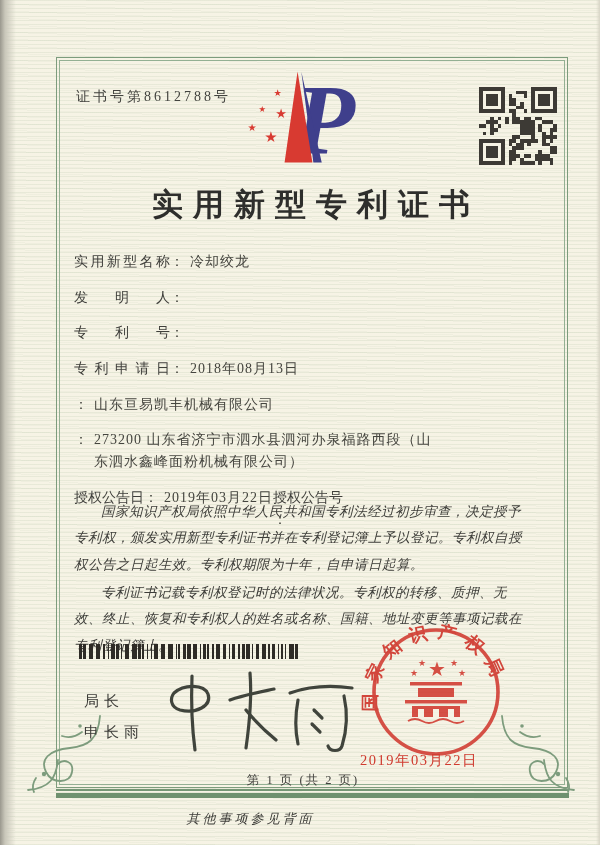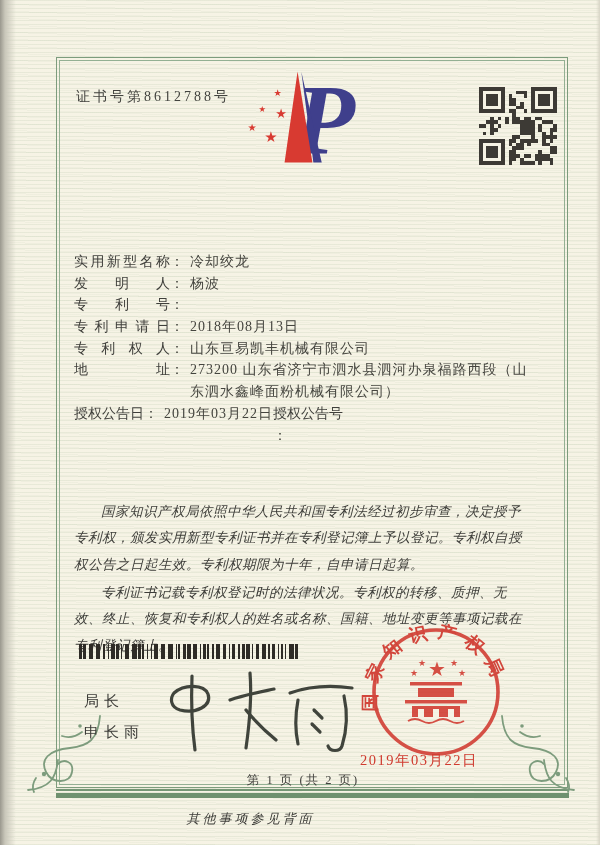--- a/index.html
+++ b/index.html
@@ -32,21 +32,21 @@
 
   .cert-no{position:absolute;left:76px;top:88px;font-size:14px;letter-spacing:3px;color:#43433f;}
 
   .logo{position:absolute;left:240px;top:62px;width:130px;height:112px;}
   .qr{position:absolute;left:479px;top:87px;width:78px;height:78px;}
 
   .title{position:absolute;left:56px;top:184px;width:510px;text-align:center;
     font-size:31px;font-weight:600;letter-spacing:10px;text-indent:10px;color:#2e2e2c;}
 
   .fields{position:absolute;left:74px;top:251px;width:466px;font-size:14px;color:#45453f;}
-  .row{display:flex;align-items:flex-start;line-height:1.55;}
+  .row{display:flex;align-items:flex-start;margin-bottom:14px;line-height:1.55;}
   .lbl{width:96px;flex:0 0 96px;text-align:justify;text-align-last:justify;color:#3f3f3b;}
   .colon{flex:0 0 auto;margin-right:6px;}
   .val{flex:1 1 auto;letter-spacing:1px;}
   .val-addr{max-width:348px;}
   .grant-row{display:flex;margin-bottom:0;}
   .grant-g{display:flex;}
   .grant-g .lblc{color:#3f3f3b;}
   .grant-g2{flex-direction:column;}
 
   .body-text{position:absolute;left:74px;top:499px;width:458px;font-size:13.5px;
@@ -243,48 +243,46 @@
       <rect x="1" y="1" width="5" height="5" fill="#f6f3e5"></rect>
       <rect x="2" y="2" width="3" height="3" fill="#3d3a35"></rect>
       <rect x="14" y="0" width="7" height="7" fill="#3d3a35"></rect>
       <rect x="15" y="1" width="5" height="5" fill="#f6f3e5"></rect>
       <rect x="16" y="2" width="3" height="3" fill="#3d3a35"></rect>
       <rect x="0" y="14" width="7" height="7" fill="#3d3a35"></rect>
       <rect x="1" y="15" width="5" height="5" fill="#f6f3e5"></rect>
       <rect x="2" y="16" width="3" height="3" fill="#3d3a35"></rect>
     </svg>
 
+  <div class="title">实用新型专利证书</div>
 
   <div class="fields">
     <div class="row">
       <span class="lbl">实用新型名称</span>
         <span class="colon">：</span>
       <span class="val">冷却绞龙</span>
     </div>
     <div class="row">
       <span class="lbl">发明人</span>
         <span class="colon">：</span>
-      <span class="val">杨波</span>
     </div>
     <div class="row">
       <span class="lbl">专利号</span>
         <span class="colon">：</span>
     </div>
     <div class="row">
       <span class="lbl">专利申请日</span>
         <span class="colon">：</span>
       <span class="val">2018年08月13日</span>
     </div>
     <div class="row">
-      <span class="lbl">专利权人</span>
         <span class="colon">：</span>
       <span class="val">山东亘易凯丰机械有限公司</span>
     </div>
     <div class="row">
-      <span class="lbl">地址</span>
         <span class="colon">：</span>
       <span class="val val-addr">273200 山东省济宁市泗水县泗河办泉福路西段（山东泗水鑫峰面粉机械有限公司）</span>
     </div>
     <div class="row grant-row">
       <span class="grant-g">
         <span class="lblc">授权公告日</span>
           <span class="colon">：</span>
         <span class="val">2019年03月22日</span>
       </span>
       <span class="grant-g grant-g2">

